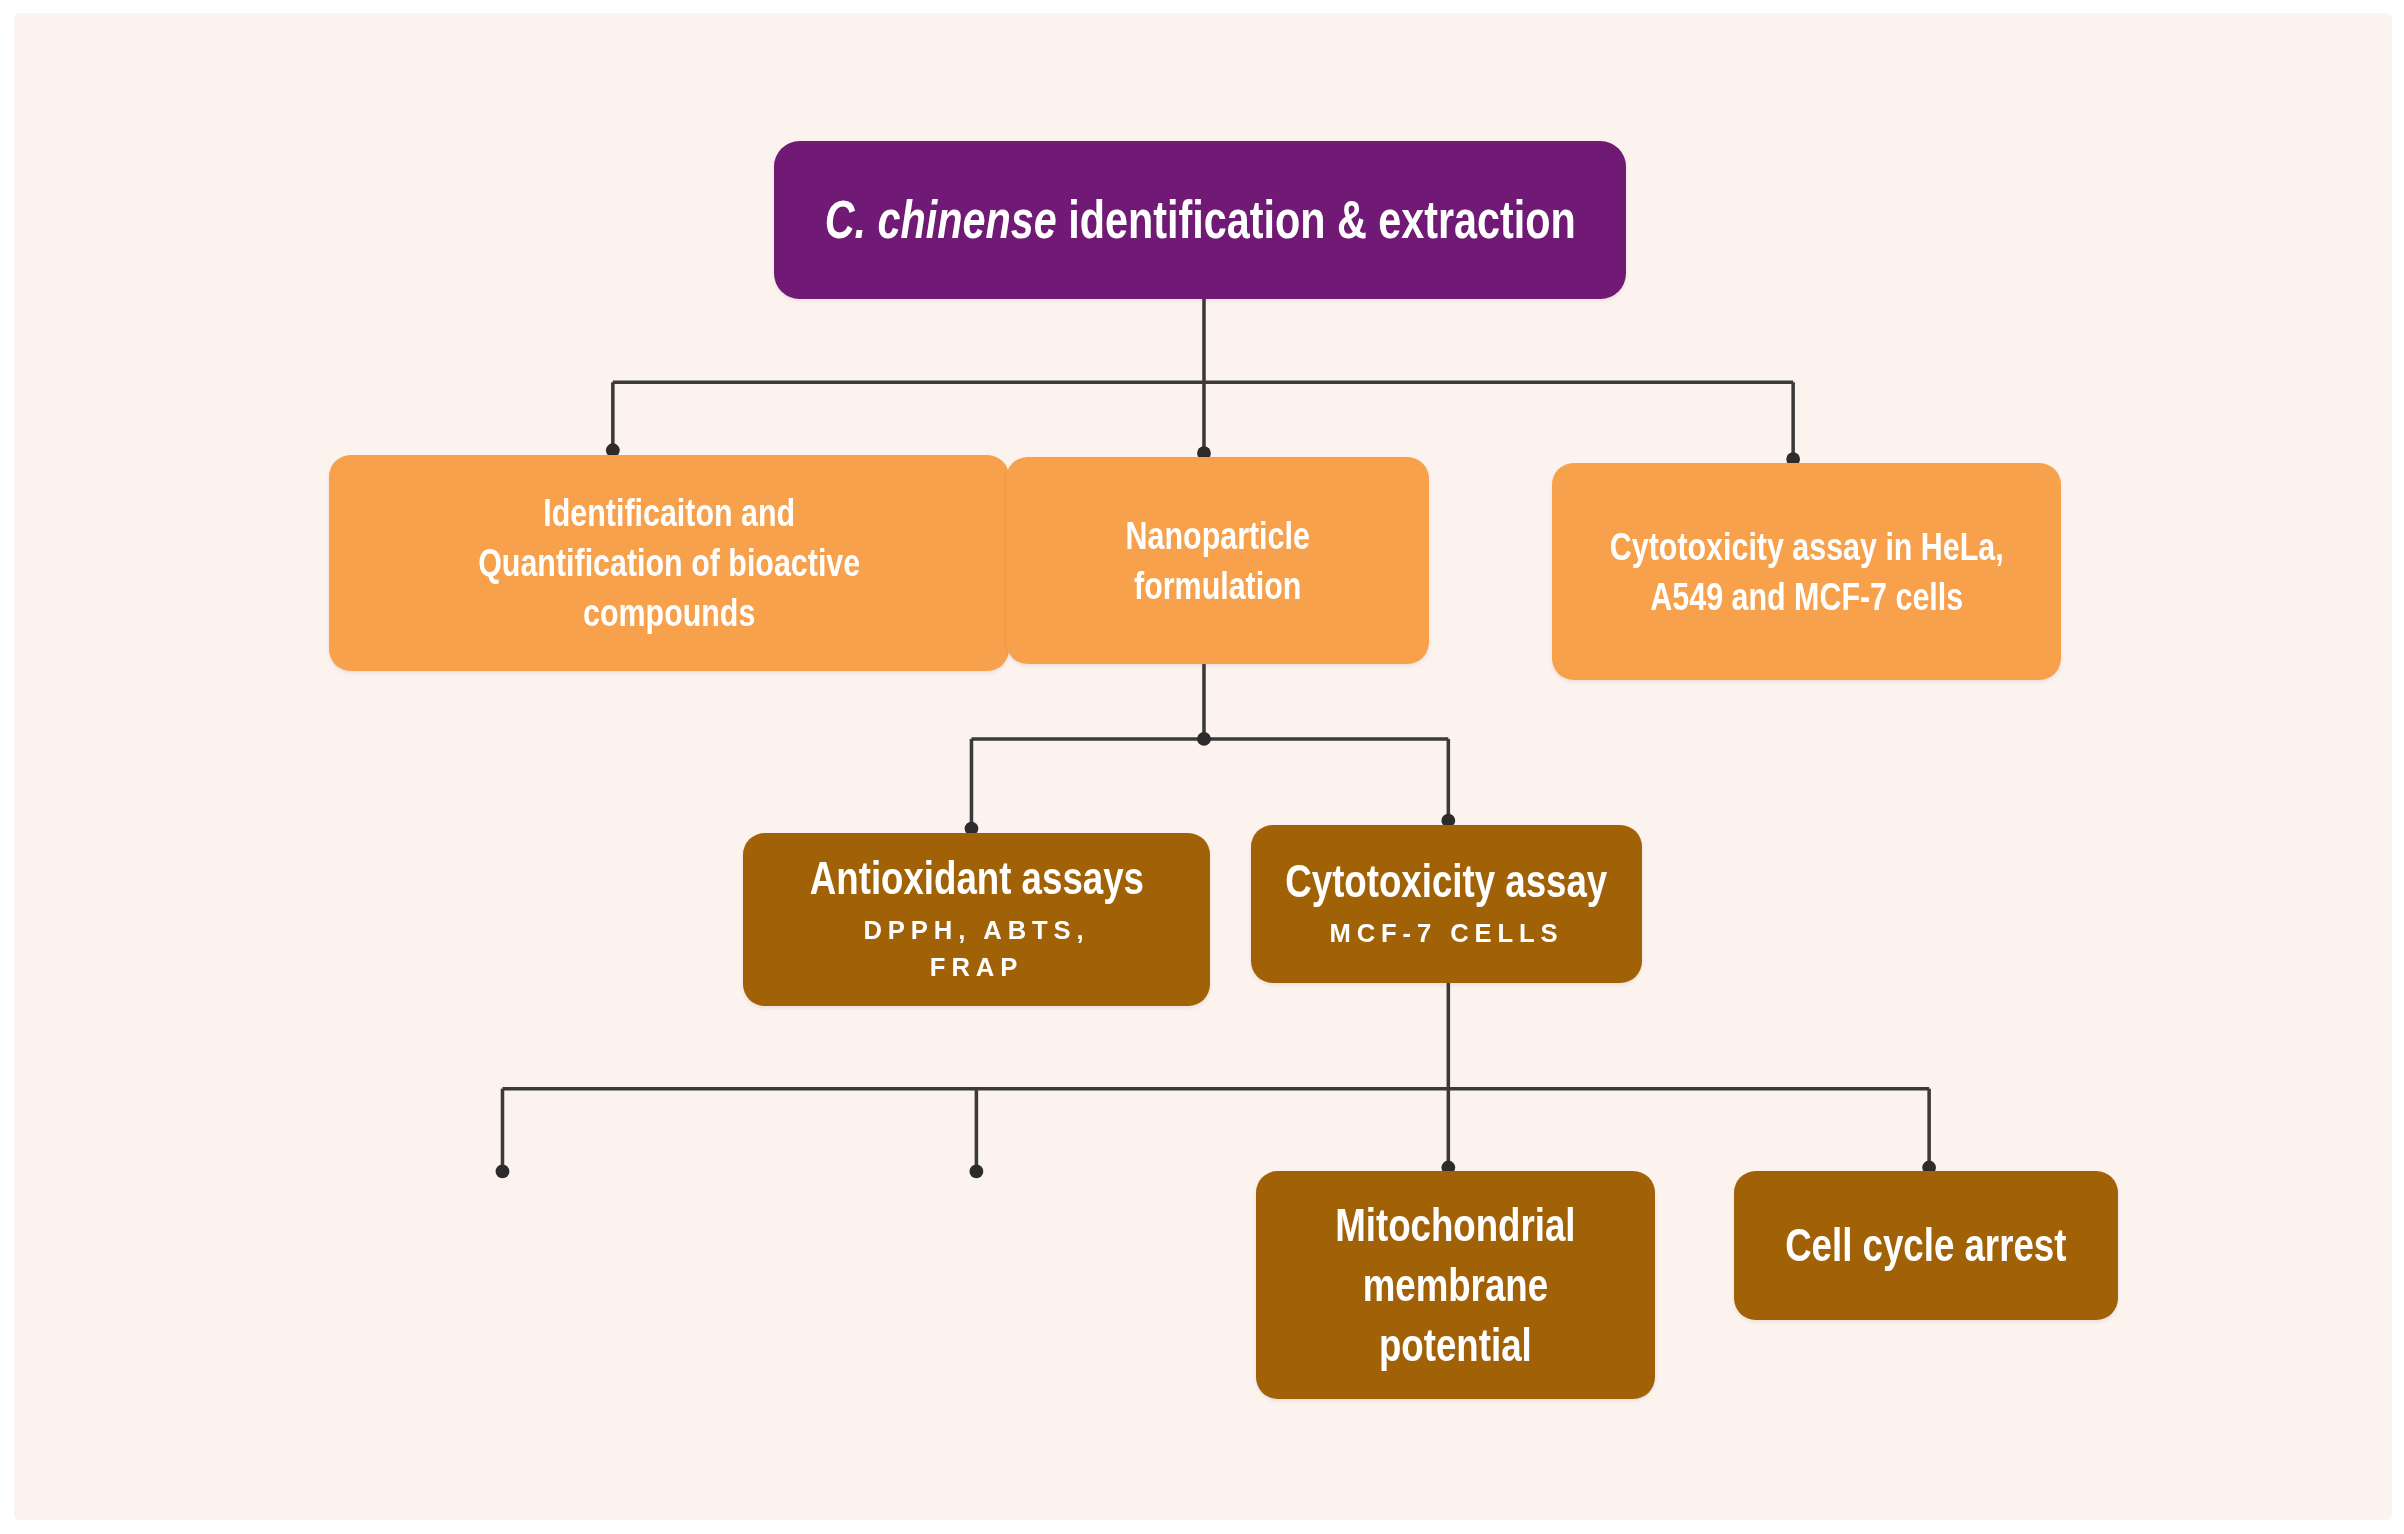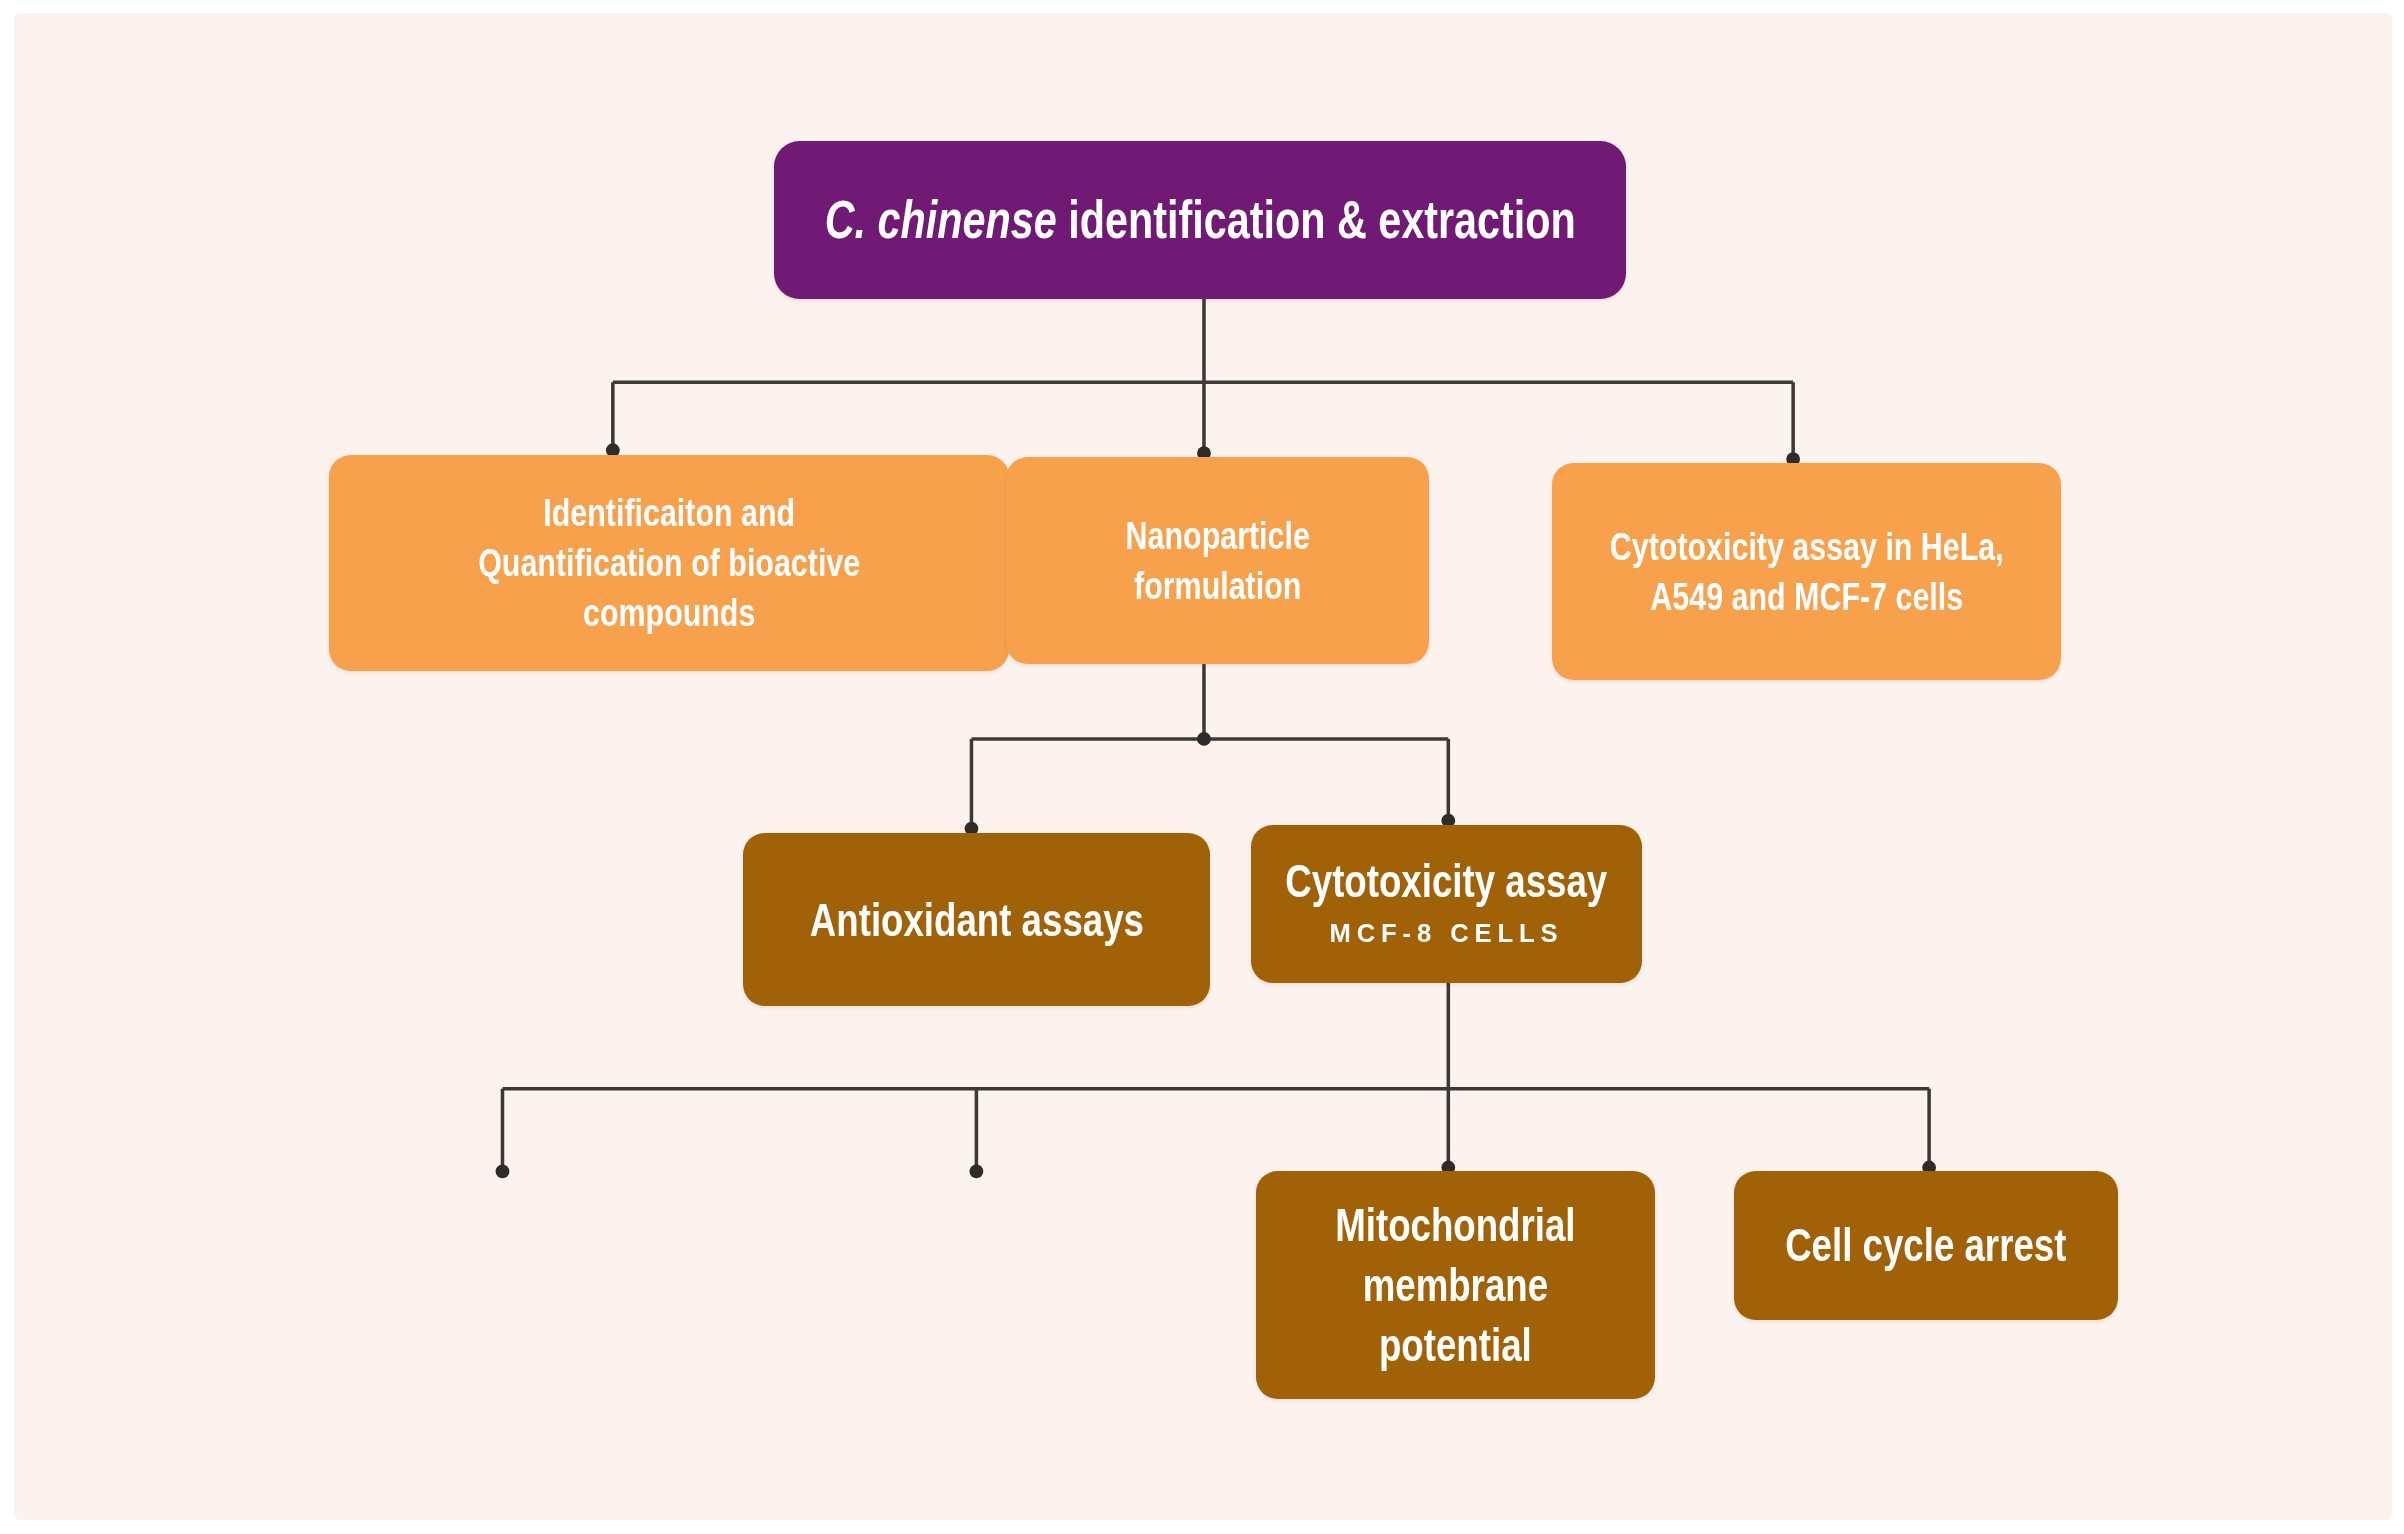--- a/index.html
+++ b/index.html
@@ -127,24 +127,26 @@
     <div class="label">Nanoparticle
 formulation</div>
   </div>
   <div class="node orange b-l2c">
     <div class="label">Cytotoxicity assay in HeLa,
 A549 and MCF-7 cells</div>
   </div>
 
   <div class="node green b-l3a">
     <div class="label">Antioxidant assays</div>
+    <div class="sub">DPPH, ABTS,
+FRAP</div>
   </div>
   <div class="node green b-l3b">
     <div class="label">Cytotoxicity assay</div>
-    <div class="sub">MCF-8 CELLS</div>
+    <div class="sub">MCF-7 CELLS</div>
   </div>
 
   <div class="node green b-l4c">
     <div class="label">Mitochondrial
 membrane
 potential</div>
   </div>
   <div class="node green b-l4d">
     <div class="label">Cell cycle arrest</div>
   </div>

